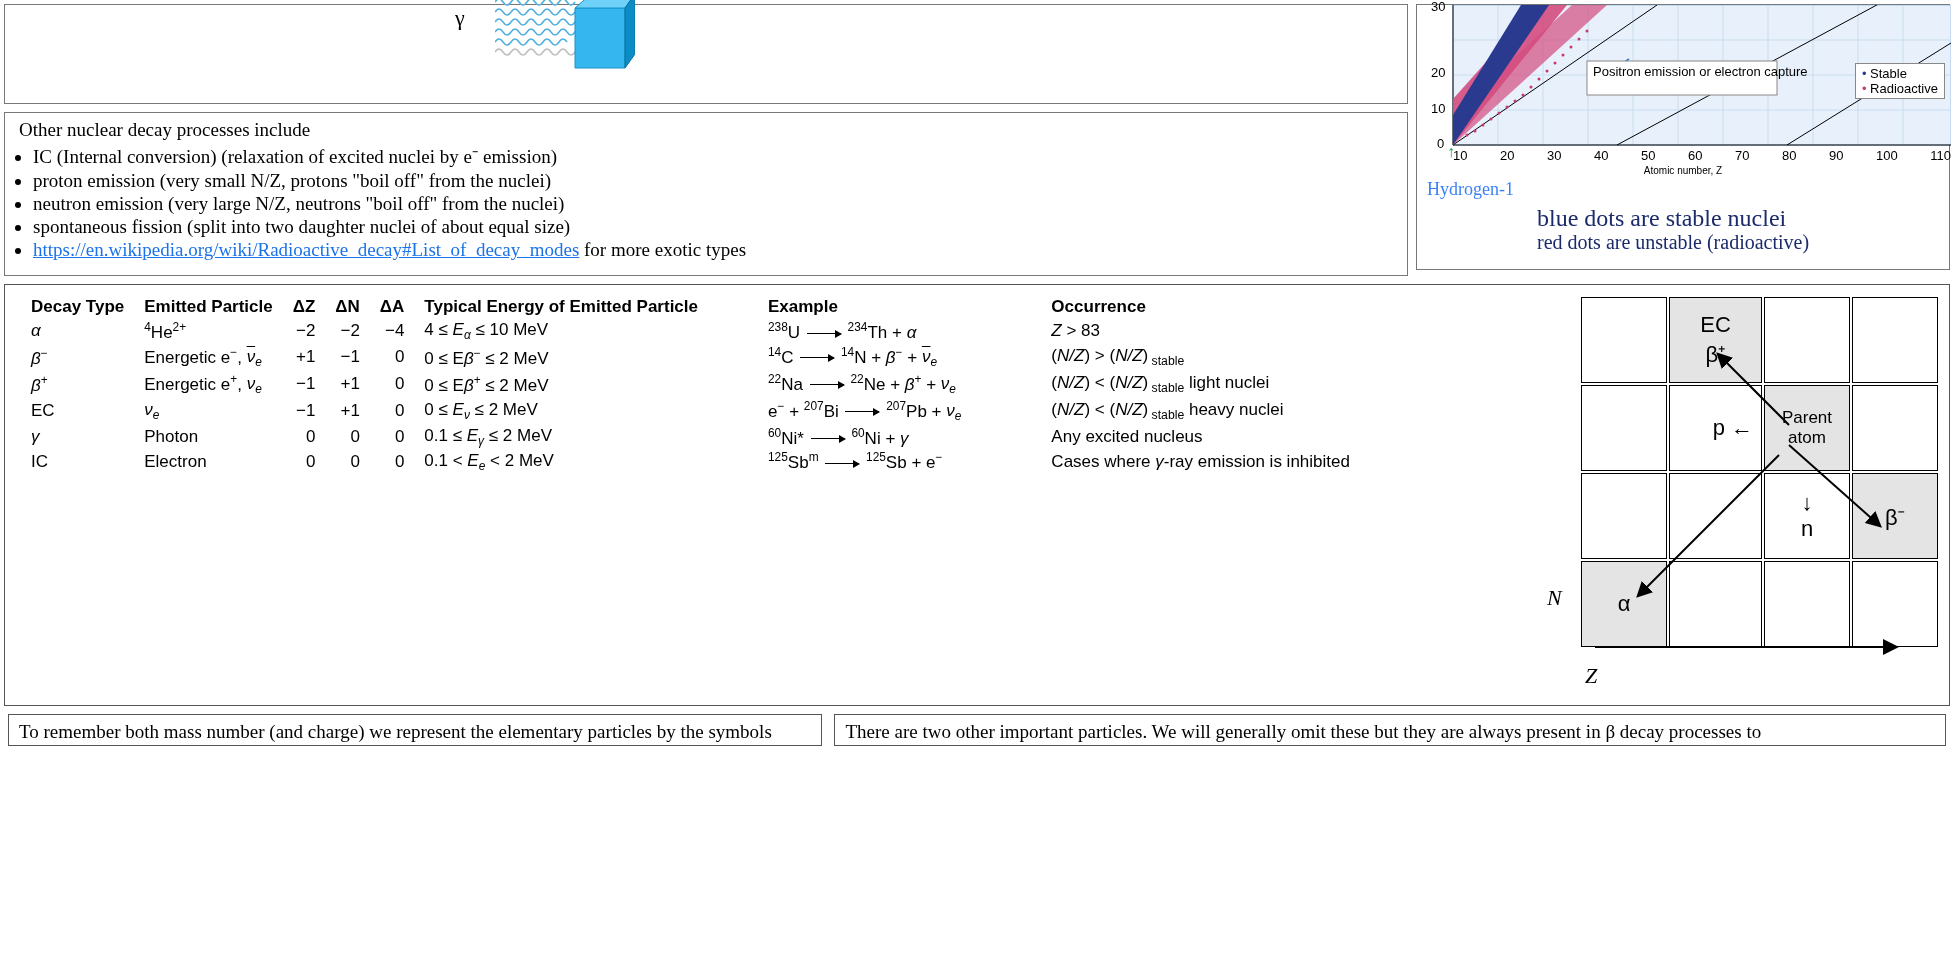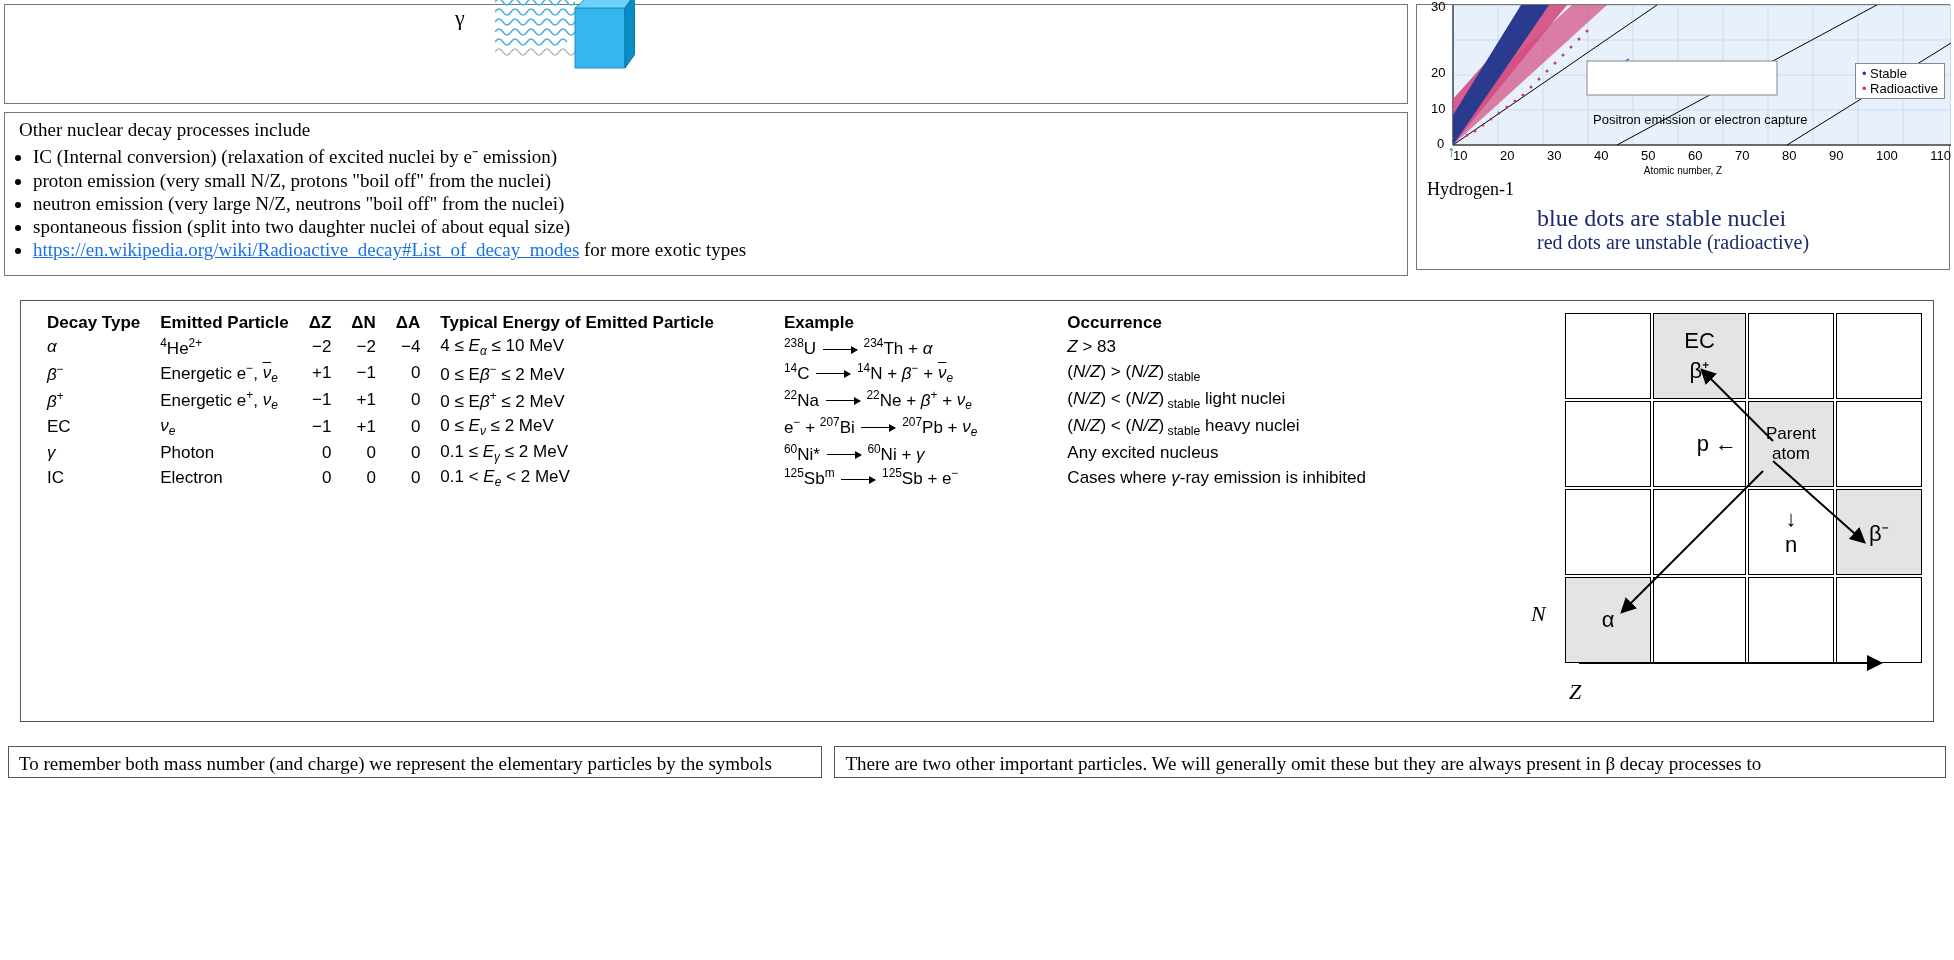--- a/index.html
+++ b/index.html
@@ -17,23 +17,23 @@
   #gamma{position:absolute;left:450px;top:0;font-family:Georgia,serif;font-size:22px;}
   #cube{position:absolute;left:490px;top:-15px;width:140px;height:100px;}
   .wave{stroke:#4fb0e0;fill:none;stroke-width:1.5;}
   #other-proc{padding:6px 14px 10px 14px;}
   #other-proc ul{margin:2px 0 4px 14px;padding:0;}
   #other-proc li{list-style:disc;margin:1px 0;}
   
   #nuclide-box{width:534px;height:266px;position:relative;font-family:Arial,Helvetica,sans-serif;font-size:13px;}
   #nuclide-svg{position:absolute;left:0;top:0;}
   .hand{font-family:"Comic Sans MS","Segoe Script",cursive;}
-  #hyd{color:#000000;font-family:"Comic Sans MS",cursive;font-size:18px;}
-  
-  #decay-section{display:flex;border:1px solid #555;margin:20px;}
+  #hyd{color:#3b82f6;font-family:"Comic Sans MS",cursive;font-size:18px;}
+  
+  #decay-section{display:flex;border:1px solid #555;margin:4px;}
   #decay-table-wrap{flex:1;padding:10px 16px;}
   table.decay{border-collapse:collapse;font-family:"Segoe UI","Myriad Pro",Arial,sans-serif;font-size:17px;}
   table.decay th{font-weight:700;text-align:left;padding:2px 10px;}
   table.decay td{padding:1px 10px;white-space:nowrap;}
   .it{font-style:italic;}
   .arrow{display:inline-block;border-top:1px solid #000;width:34px;vertical-align:middle;margin:0 2px;position:relative;}
   .arrow::after{content:"";position:absolute;right:-1px;top:-4px;border-left:7px solid #000;border-top:4px solid transparent;border-bottom:4px solid transparent;}
   .sm-sub{font-size:.72em;}
   .ov{text-decoration:overline;display:inline-block;}
   
@@ -163,21 +163,21 @@
       <span>30</span>
       <span>40</span>
       <span>50</span>
       <span>60</span>
       <span>70</span>
       <span>80</span>
       <span>90</span>
       <span>100</span>
       <span>110</span>
     </div>
-    <div style="position:absolute;left:176px;top:60px;font-size:13px;line-height:1.15;margin-top:48px;">
+    <div style="position:absolute;left:176px;top:60px;font-size:13px;line-height:1.15;">
       <div>Positron emission or electron capture</div>
     </div>
 
     <div style="position:absolute;right:4px;top:58px;border:1px solid #888;background:#fff;padding:2px 6px;font-size:13px;">
       <div><span style="color:#2a3b8f;">•</span> <span>Stable</span></div>
       <div><span style="color:#c23a70;">•</span> <span>Radioactive</span></div>
     </div>
     <div style="position:absolute;left:0;right:0;top:160px;text-align:center;font-size:10px;">Atomic number, Z</div>
     <div id="hyd" style="position:absolute;left:10px;top:174px;">Hydrogen-1</div>
     <div class="hand" style="position:absolute;left:120px;top:200px;font-size:24px;color:#1b2a6b;">blue dots are stable nuclei</div>

